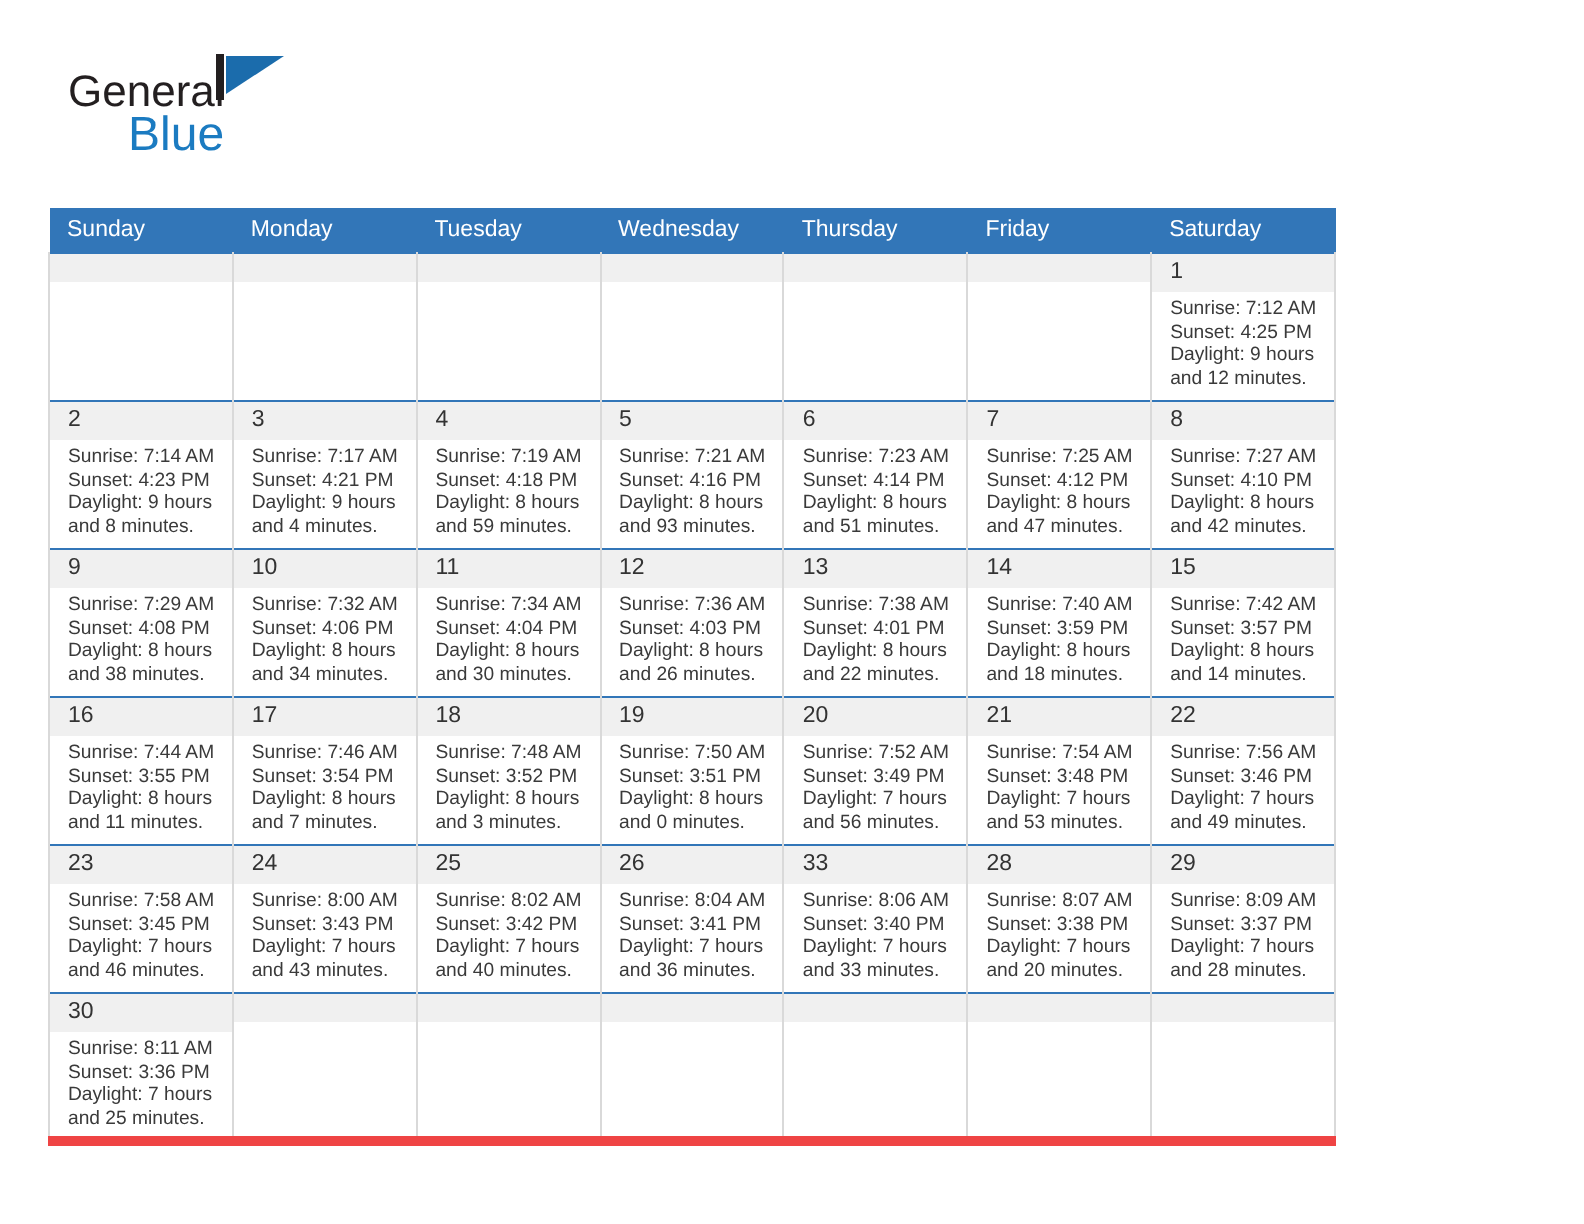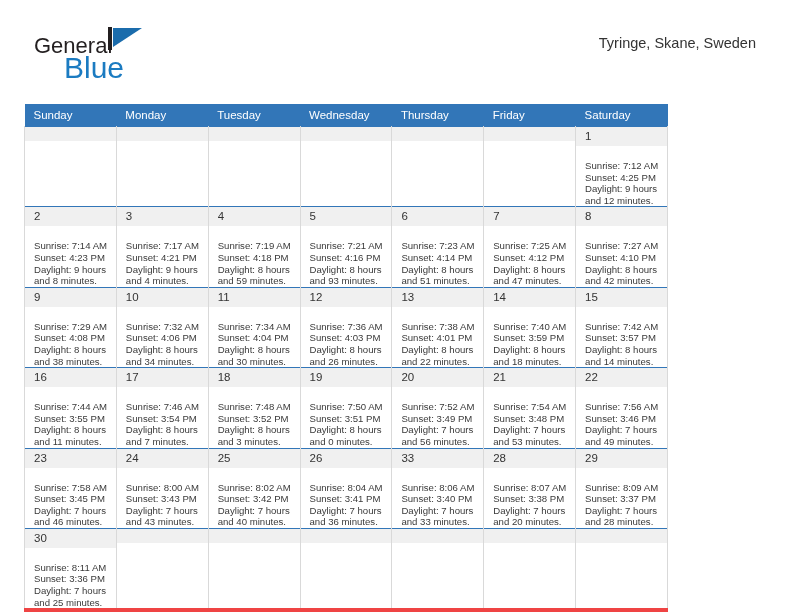--- a/index.html
+++ b/index.html
@@ -45,21 +45,21 @@
     white-space: nowrap;
   }
   .logo-flag {
     position: absolute;
     left: 74px;
     top: 1px;
     width: 36px;
     height: 23px;
   }
   .logo-row2 {
-    font-size: 30px;
+    font-size: 24px;
     line-height: 24px;
     color: #1b7bc1;
     margin-left: 30px;
     margin-top: -2px;
   }
   .title-block {
     text-align: right;
     padding-top: 2px;
   }
   .cal-title {
@@ -119,21 +119,21 @@
     color: #333333;
     padding: 2px 0 3px 9px;
     min-height: 14px;
     box-sizing: border-box;
   }
   .daynum.blank {
     background: #f0f0f0;
     color: transparent;
   }
   .info {
-    padding: 14px 6px 0 9px;
+    padding: 3px 6px 0 9px;
     font-size: 9.6px;
     line-height: 11.6px;
     color: #3a3a3a;
   }
   .info div {
     white-space: nowrap;
   }
   .info .wrap {
     white-space: normal;
   }
@@ -153,21 +153,20 @@
       <span class="logo-flag">
         <svg width="36" height="23" viewBox="0 0 36 23" xmlns="http://www.w3.org/2000/svg">
           <rect x="0" y="0" width="4" height="23" fill="#231f20"></rect>
           <polygon points="5,1 34,1 5,20" fill="#1b6cac"></polygon>
         </svg>
       </span>
       <div class="logo-row2">Blue</div>
     </div>
 
     <div class="title-block">
-      <div class="cal-subtitle">Tyringe, Skane, Sweden</div>
     </div>
 
   </div>
 
   <table class="calendar">
     <thead>
       <tr>
         <th>Sunday</th>
         <th>Monday</th>
         <th>Tuesday</th>

